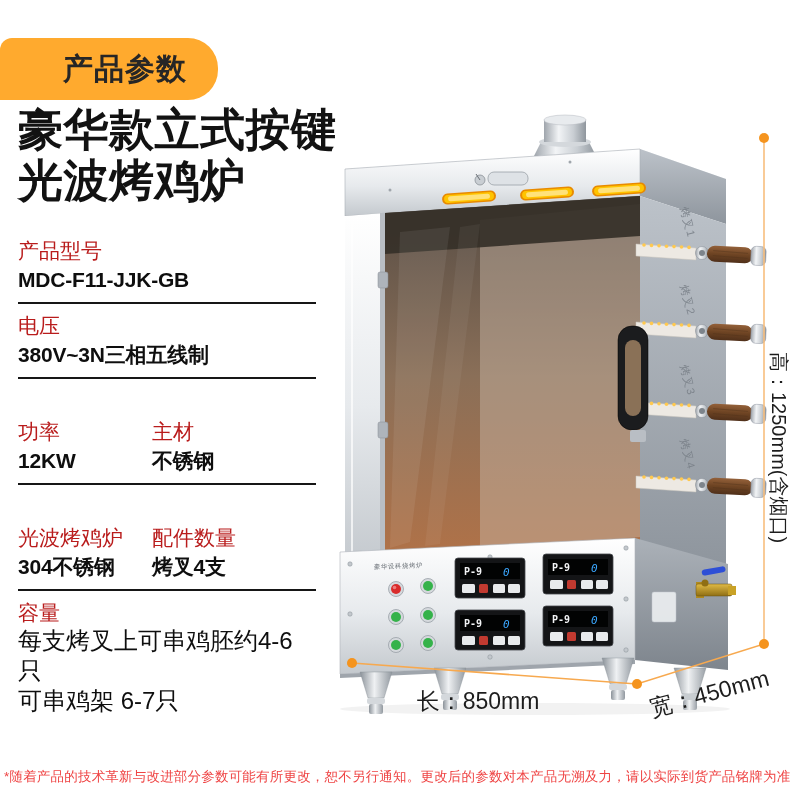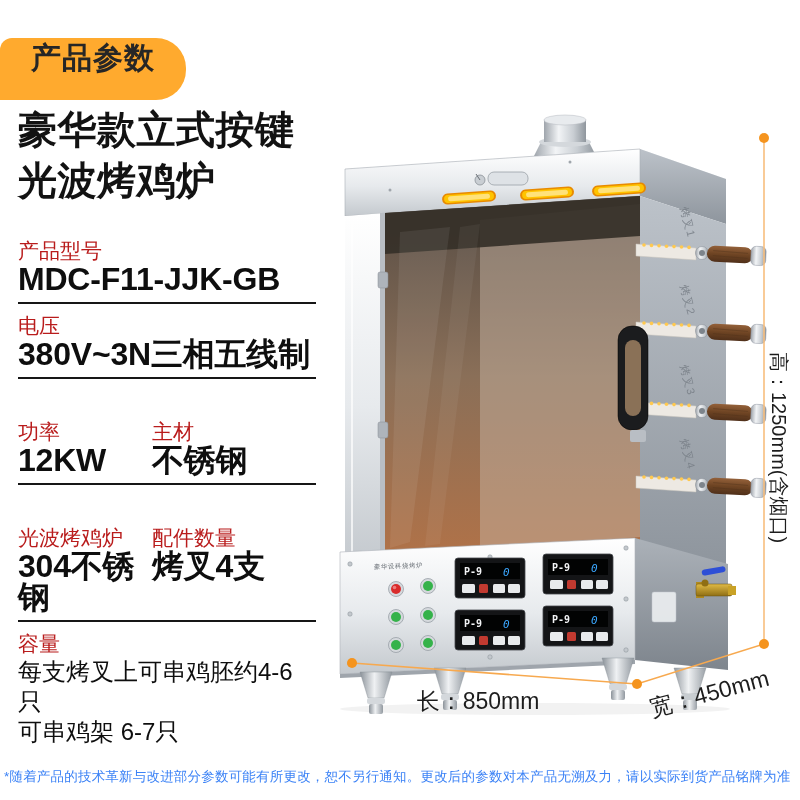--- a/index.html
+++ b/index.html
@@ -1,40 +1,40 @@
 <!DOCTYPE html>
 <html><head>
 <meta charset="utf-8">
 <style>
   html,body{margin:0;padding:0;}
   body{width:800px;height:800px;background:#ffffff;position:relative;overflow:hidden;
        font-family:"Liberation Sans","DejaVu Sans",sans-serif;}
   .abs{position:absolute;}
   
   .badge{left:0;top:38px;width:186px;height:62px;background:#FFAA2E;
-         border-radius:12px 30px 30px 0;display:flex;justify-content:center;
-         font-size:30px;font-weight:700;color:#262626;letter-spacing:1px;}
-  
-  .title{left:18px;top:104px;width:330px;font-size:39px;line-height:51px;font-weight:800;
+         border-radius:12px 30px 30px 0;display:flex;align-items:center;justify-content:center;
+         font-size:30px;font-weight:700;color:#262626;letter-spacing:1px;padding-left:32px;}
+  
+  .title{left:18px;top:104px;width:330px;font-size:45px;line-height:51px;font-weight:800;
          color:#121212;letter-spacing:0.5px;}
   
   .specs{left:18px;top:238px;width:298px;}
   .spec{border-bottom:2px solid #161616;padding-bottom:7px;margin-bottom:9px;}
   .spec:last-child{border-bottom:none;}
   .spec .lab{font-size:21px;line-height:26px;color:#b91c1c;}
-  .spec .val{font-size:32px;line-height:31px;font-weight:700;color:#0e0e0e;letter-spacing:-0.2px;}
+  .spec .val{font-size:21px;line-height:31px;font-weight:700;color:#0e0e0e;letter-spacing:-0.2px;}
   .cols{display:grid;grid-template-columns:134px 1fr;margin-top:40px;}
   .caplines div{font-size:24px;line-height:30px;font-weight:400;color:#0e0e0e;}
   
   .dim{color:#1d1d1d;white-space:nowrap;}
   .dim-h{left:792px;top:352px;width:272px;font-size:20px;transform:rotate(90deg);transform-origin:0 0;}
   .dim-l{left:398px;top:686px;width:160px;text-align:center;font-size:23px;}
   .dim-w{left:650px;top:694px;font-size:23px;transform:rotate(-15deg);transform-origin:0 50%;}
   
-  .footnote{left:4px;top:768px;width:796px;font-size:13.5px;color:#3b82f6;white-space:nowrap;letter-spacing:0.2px;}
+  .footnote{left:4px;top:768px;width:796px;font-size:13.5px;color:#ef4444;white-space:nowrap;letter-spacing:0.2px;}
   svg{display:block;}
 </style>
 </head>
 <body>
 
 <div class="abs badge">
   <span>产品参数</span>
 </div>
 
 <div class="abs title">

